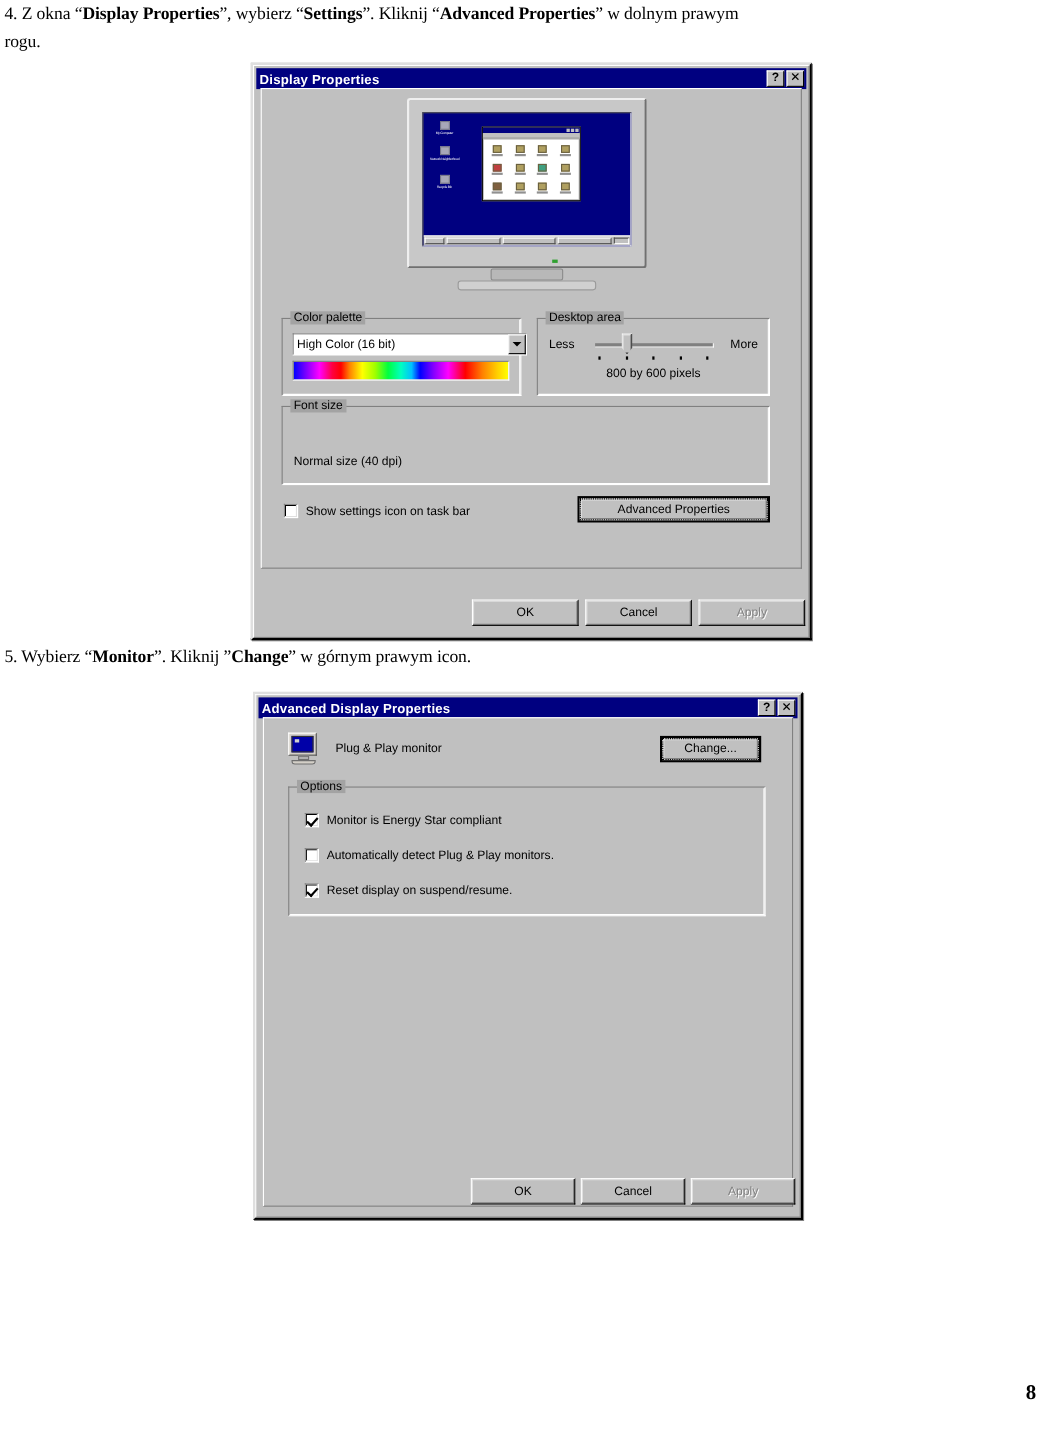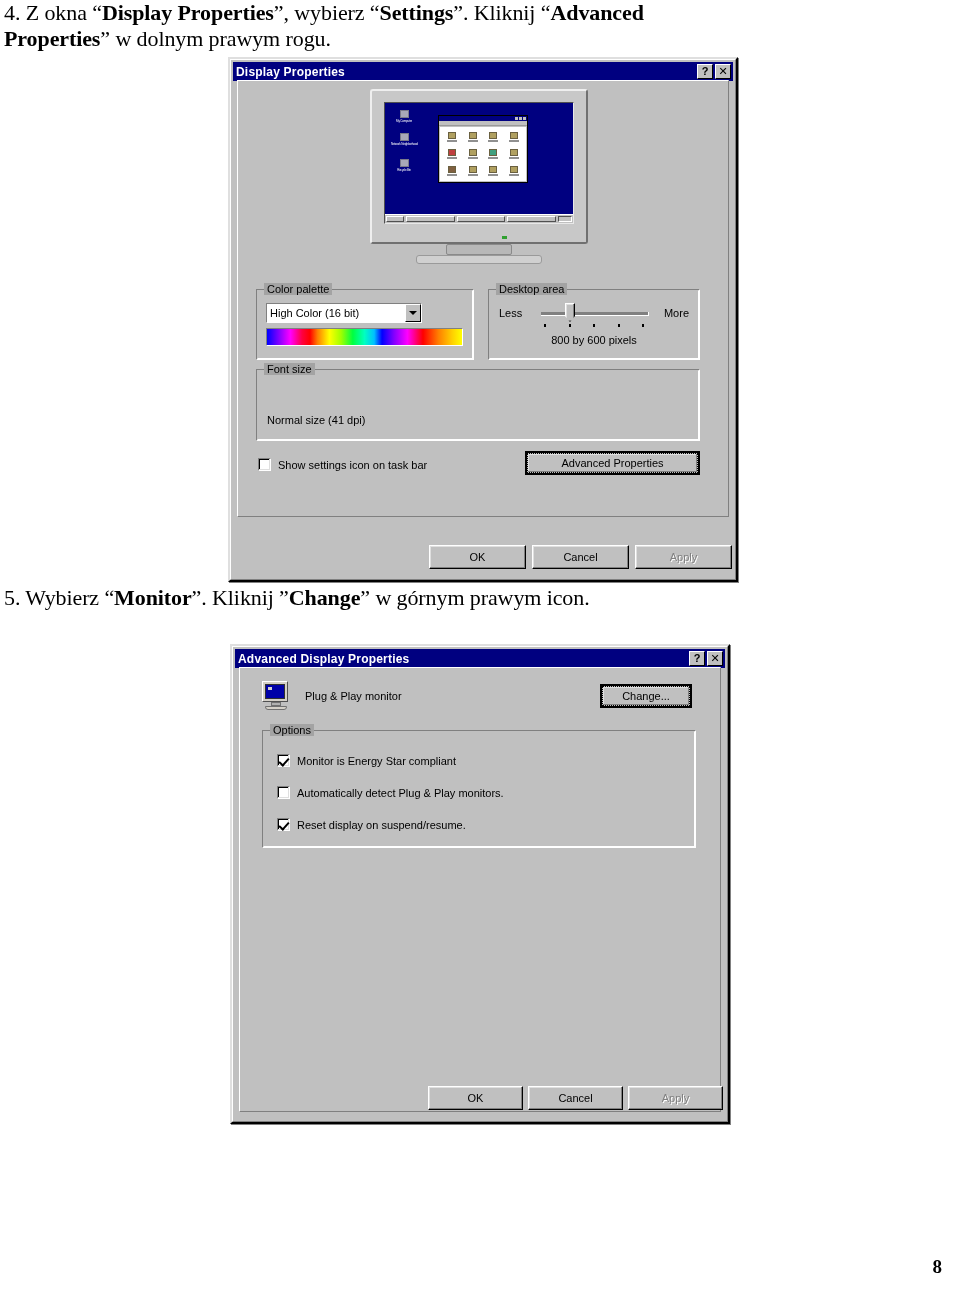--- a/index.html
+++ b/index.html
@@ -12,21 +12,21 @@
     height: 1300px;
     position: relative;
     font-family: "Liberation Serif", "DejaVu Serif", serif;
     overflow: hidden;
   }
 
   
   .doc-text {
     position: absolute;
     font-family: "Liberation Serif", "DejaVu Serif", serif;
-    font-size: 22px;
+    font-size: 16px;
     line-height: 26px;
     color: #000;
     letter-spacing: -0.1px;
   }
   .doc-text b { font-weight: bold; }
 
   #step4 { left: 4px; top: 0px; width: 700px; }
   #step5 { left: 4px; top: 585px; width: 760px; }
 
   .page-number {
@@ -627,21 +627,21 @@
           </div>
           <div class="mon-led" style="left:130px; bottom:3px;"></div>
         </div>
         <div class="monitor-neck" style="left:78px; top:155px; width:66px; height:11px;"></div>
         <div class="monitor-base" style="left:48px; top:166px; width:126px; height:9px;"></div>
       </div>
 
       <div class="groupbox" style="left:18px; top:208px; width:218px; height:71px;">
         <div class="groupbox-inner"></div>
         <div class="group-label">Color palette</div>
-        <div class="combo" style="left:9px; top:13px; width:156px; height:20px;gap:40px;">
+        <div class="combo" style="left:9px; top:13px; width:213px; height:20px;gap:40px;">
           <div class="combo-text">High Color (16 bit)</div>
           <div class="combo-arrow">
             <div class="arrow-down"></div>
           </div>
         </div>
         <div class="color-gradient" style="left:9px; top:38px; width:197px; height:18px;"></div>
       </div>
 
       <div class="groupbox" style="left:250px; top:208px; width:212px; height:71px;">
         <div class="groupbox-inner"></div>
@@ -656,21 +656,21 @@
             <span></span>
             <span></span>
             <span></span>
         </div>
         <div class="static-text" style="left:0; right:0; top:44px; text-align:center;">800 by 600 pixels</div>
       </div>
 
       <div class="groupbox" style="left:18px; top:288px; width:444px; height:72px;">
         <div class="groupbox-inner"></div>
         <div class="group-label">Font size</div>
-        <div class="static-text" style="left:10px; top:44px;">Normal size (41 dpi)</div>
+        <div class="static-text" style="left:10px; top:44px;">Normal size (40 dpi)</div>
       </div>
 
       <div class="checkbox-row" style="left:20px; top:377px;">
         <div class="checkbox-box"></div>
         <span>Show settings icon on task bar</span>
       </div>
       <div class="btn focused" style="position:absolute; left:287px; top:370px; width:175px; height:24px;">
         <div class="btn-focus-ring">
           <span>Advanced Properties</span>
         </div>
@@ -684,21 +684,21 @@
       <span>Cancel</span>
     </div>
     <div class="btn disabled" style="position:absolute; left:405px; bottom:11px; width:97px; height:24px;">
       <span>Apply</span>
     </div>
   </div>
 </div>
 
 <div class="doc-text" id="step5"><span>5. </span><span>Wybierz “</span><b>Monitor</b><span>”. Kliknij ”</span><b>Change</b><span>” w górnym prawym icon.</span></div>
 
-<div class="win-dialog" id="dlg2" style="left:230px; top:644px; width:500px; height:480px;">
+<div class="win-dialog" id="dlg2" style="left:230px; top:629px; width:500px; height:480px;">
   <div class="win-inner">
 
     <div class="titlebar">
       <div class="titlebar-text">Advanced Display Properties</div>
       <div class="titlebar-buttons">
         <div class="tb-btn">?</div>
         <div class="tb-btn">✕</div>
       </div>
     </div>
 

